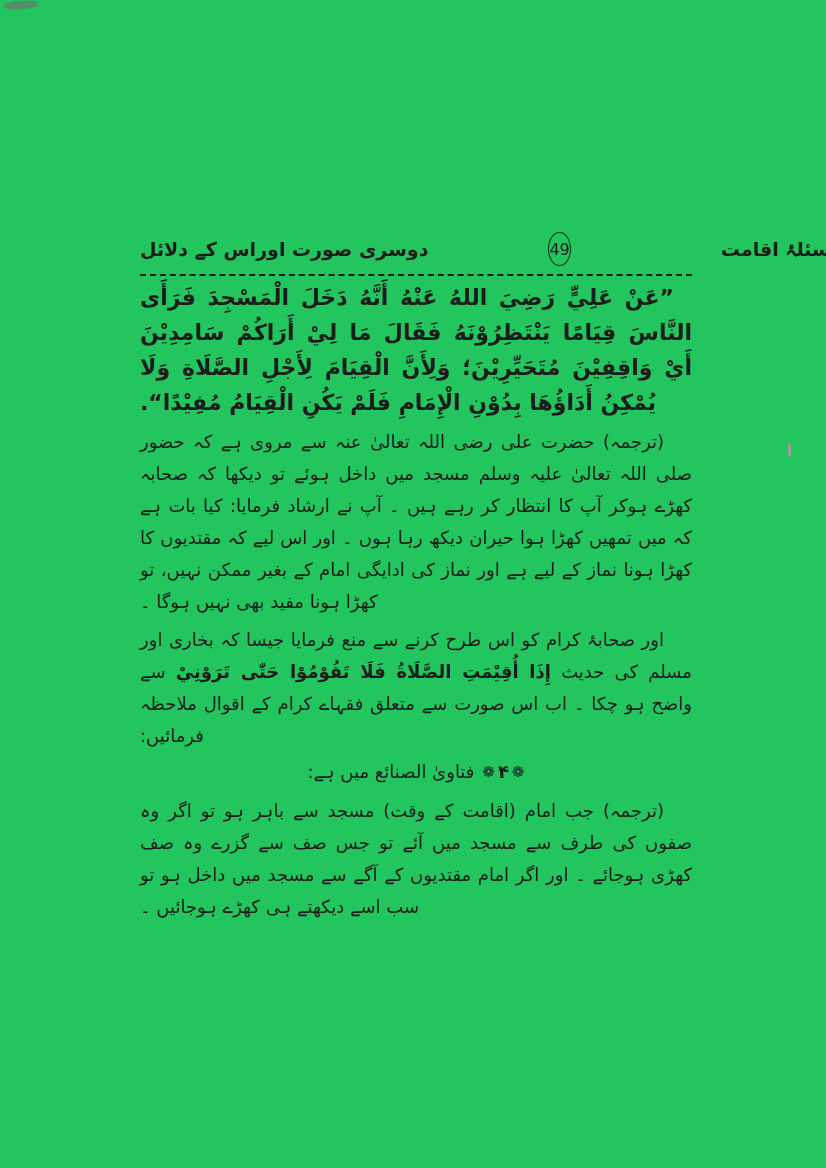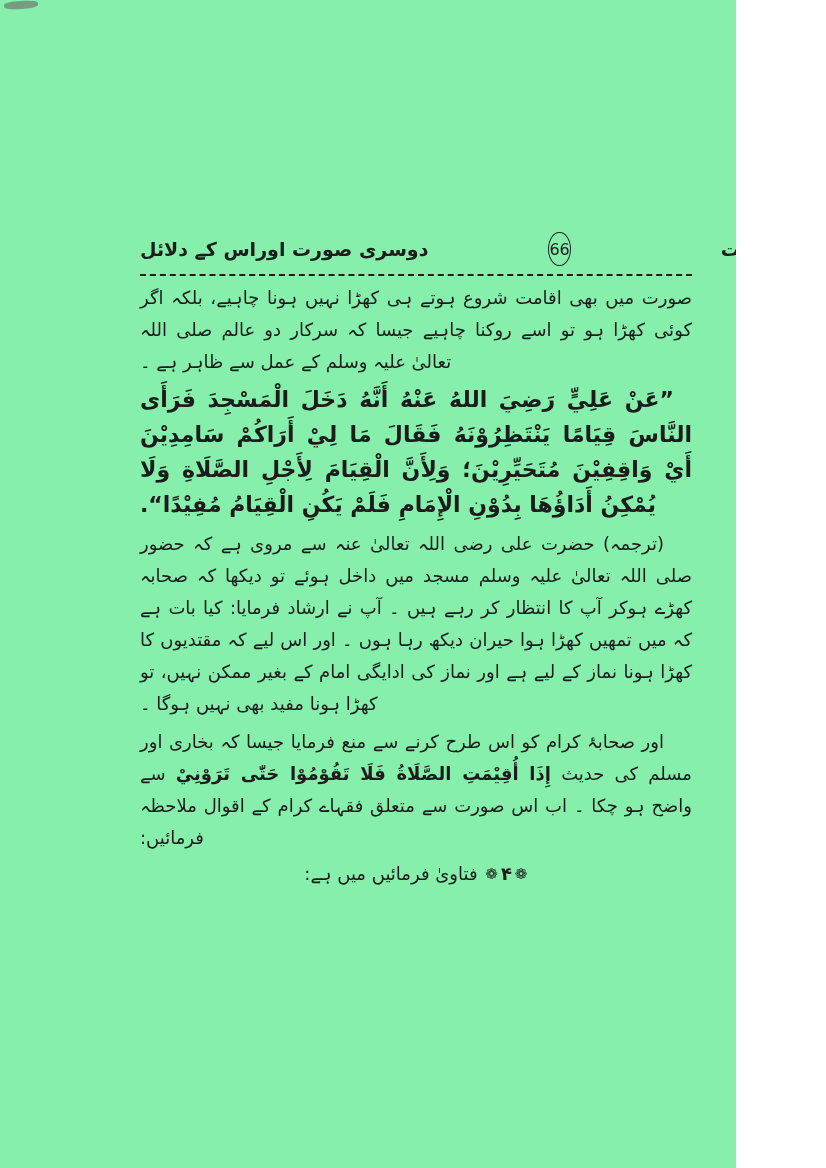--- a/index.html
+++ b/index.html
@@ -1,19 +1,19 @@
 <!DOCTYPE html>
 <html><head>
 <meta charset="utf-8">
 <style>
   html,body{margin:0;padding:0;background:#ffffff;}
   .page{
     position:relative;
-    width:736px;height:1168px;
-    background:#86efac;
+    width:826px;height:1168px;
+    background:#22c55e;
     overflow:hidden;
     font-family:"DejaVu Sans",sans-serif;
     color:#1c1c1c;
   }
   .content{
     position:absolute;
     left:140px; top:228px;
     width:552px;
   }
   
@@ -104,38 +104,38 @@
 <div class="page">
 
   <div class="speck"></div>
   <div class="tick"></div>
 
   <div class="content">
 
     <div class="header">
       <div class="h-title">دوسری صورت اوراس کے دلائل</div>
       <div class="h-oval">
-        <span>66</span>
+        <span>49</span>
       </div>
       <div class="h-title">مسئلۂ اقامت</div>
     </div>
 
     <div class="dashed-rule"></div>
 
-    <div class="para">صورت میں بھی اقامت شروع ہوتے ہی کھڑا نہیں ہونا چاہیے، بلکہ اگر کوئی کھڑا ہو تو اسے روکنا چاہیے جیسا کہ سرکار دو عالم صلی اللہ تعالیٰ علیہ وسلم کے عمل سے ظاہر ہے ۔</div>
 
 
     <div class="arabic">”عَنْ عَلِيٍّ رَضِيَ اللهُ عَنْهُ أَنَّهُ دَخَلَ الْمَسْجِدَ فَرَأَى النَّاسَ قِيَامًا يَنْتَظِرُوْنَهُ فَقَالَ مَا لِيْ أَرَاكُمْ سَامِدِيْنَ أَيْ وَاقِفِيْنَ مُتَحَيِّرِيْنَ؛ وَلِأَنَّ الْقِيَامَ لِأَجْلِ الصَّلَاةِ وَلَا يُمْكِنُ أَدَاؤُهَا بِدُوْنِ الْإِمَامِ فَلَمْ يَكُنِ الْقِيَامُ مُفِيْدًا“.</div>
 
     <div class="para indent">(ترجمہ) حضرت علی رضی اللہ تعالیٰ عنہ سے مروی ہے کہ حضور صلی اللہ تعالیٰ علیہ وسلم مسجد میں داخل ہوئے تو دیکھا کہ صحابہ کھڑے ہوکر آپ کا انتظار کر رہے ہیں ۔ آپ نے ارشاد فرمایا: کیا بات ہے کہ میں تمھیں کھڑا ہوا حیران دیکھ رہا ہوں ۔ اور اس لیے کہ مقتدیوں کا کھڑا ہونا نماز کے لیے ہے اور نماز کی ادایگی امام کے بغیر ممکن نہیں، تو کھڑا ہونا مفید بھی نہیں ہوگا ۔</div>
 
     <div class="para indent">
       <span>اور صحابۂ کرام کو اس طرح کرنے سے منع فرمایا جیسا کہ بخاری اور مسلم کی حدیث </span><span class="ar-inline">إِذَا أُقِيْمَتِ الصَّلَاةُ فَلَا تَقُوْمُوْا حَتّٰى تَرَوْنِيْ</span><span> سے واضح ہو چکا ۔ اب اس صورت سے متعلق فقہاے کرام کے اقوال ملاحظہ فرمائیں:</span>
     </div>
 
     <div class="heading">
-      <span class="orn">❁</span><span class="hnum">۴</span><span class="orn">❁</span><span class="htext">فتاویٰ فرمائیں میں ہے:</span>
+      <span class="orn">❁</span><span class="hnum">۴</span><span class="orn">❁</span><span class="htext">فتاویٰ الصنائع میں ہے:</span>
     </div>
 
 
+    <div class="para indent">(ترجمہ) جب امام (اقامت کے وقت) مسجد سے باہر ہو تو اگر وہ صفوں کی طرف سے مسجد میں آئے تو جس صف سے گزرے وہ صف کھڑی ہوجائے ۔ اور اگر امام مقتدیوں کے آگے سے مسجد میں داخل ہو تو سب اسے دیکھتے ہی کھڑے ہوجائیں ۔</div>
 
   </div>
 </div>
 
 </body></html>

